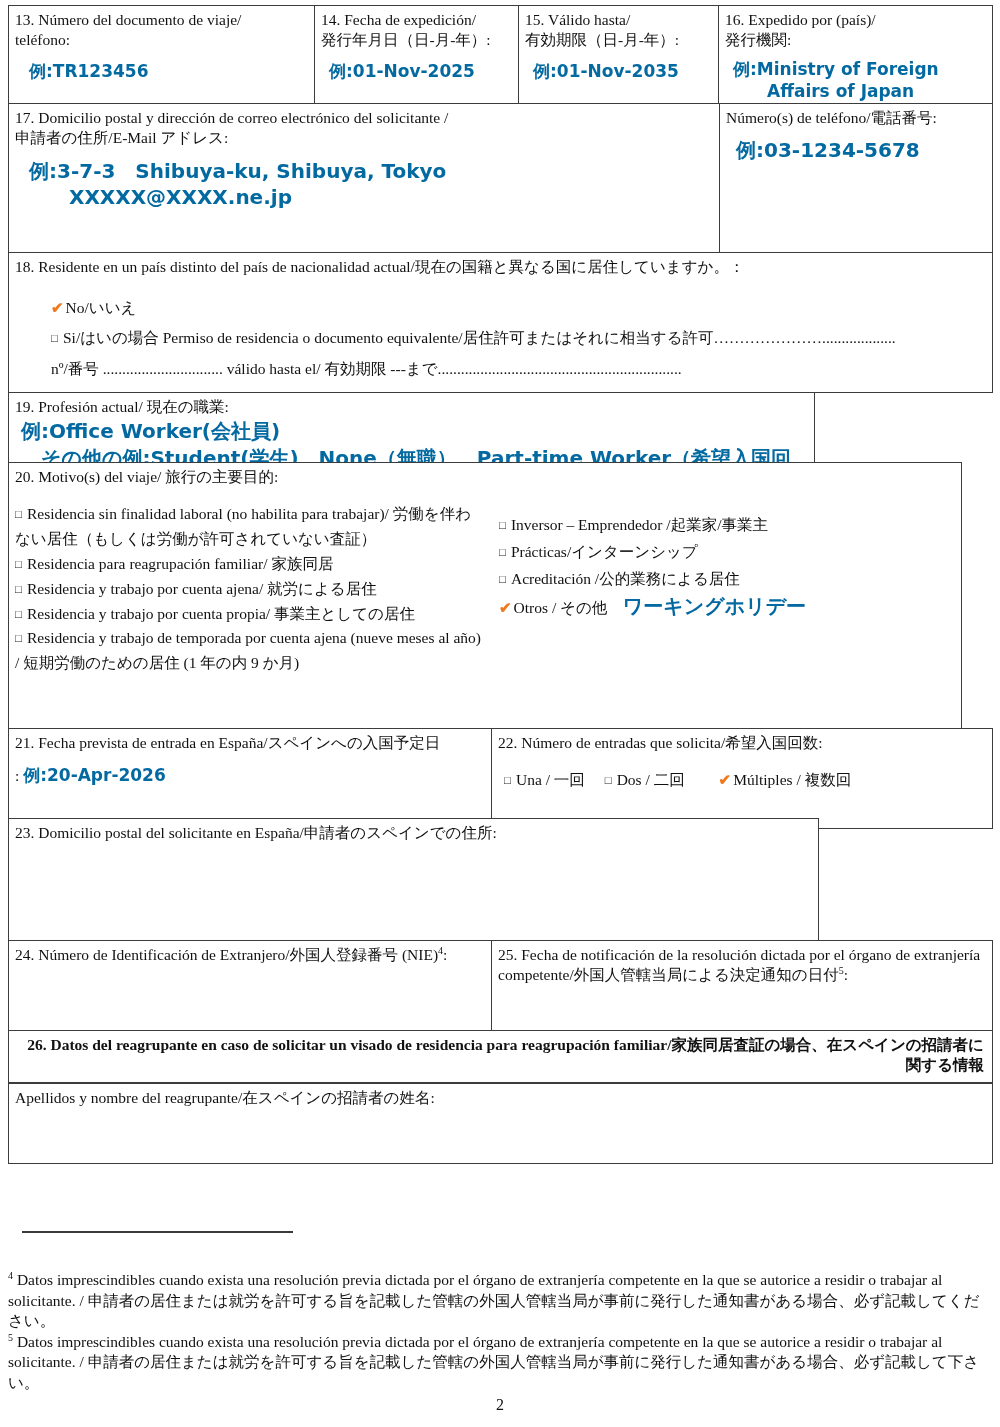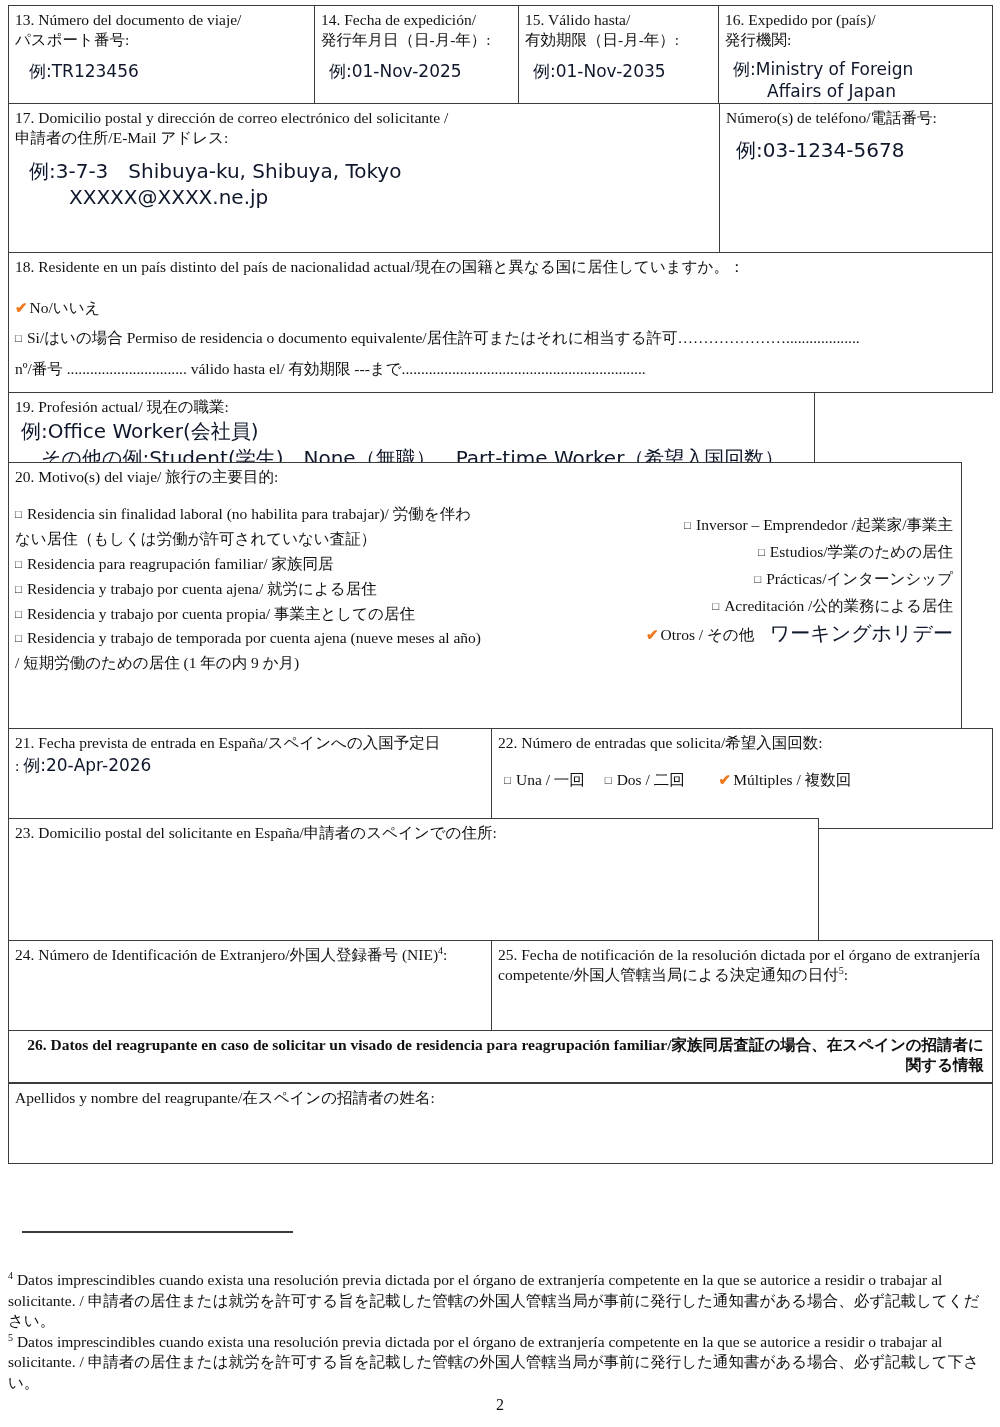--- a/index.html
+++ b/index.html
@@ -3,49 +3,49 @@
 <meta charset="utf-8">
 <style>
   html,body{margin:0;padding:0;background:#fff;}
   #page{position:relative;width:1000px;height:1427px;background:#ffffff;
         font-family:"Liberation Serif","DejaVu Serif",serif;color:#111;overflow:hidden;}
   .r{position:absolute;border:1px solid #3c3c3c;box-sizing:border-box;display:flex;align-items:stretch;background:#fff;}
   .c{box-sizing:border-box;padding:4px 8px 3px 6px;overflow:hidden;position:relative;}
   .c + .c{border-left:1px solid #3c3c3c;}
   .lbl{font-size:15.5px;line-height:1.32;}
   .title{font-size:15.5px;line-height:1.32;}
-  .ex{font-family:"DejaVu Sans","Liberation Sans",sans-serif;font-weight:400;color:#0f172a;
+  .ex{font-family:"DejaVu Sans","Liberation Sans",sans-serif;font-weight:700;color:#0369a1;
       white-space:pre-line;line-height:1.32;}
   .ex17{font-size:17px;}
   .ex16{font-size:20px;}
   .cb{font-size:11.5px;position:relative;top:-1px;margin-right:5px;color:#222;}
   .chk{color:#F0781E;font-weight:bold;margin-right:2px;font-size:15px;}
   .opt{font-size:15.5px;}
   sup{font-size:10px;line-height:0;}
-  .f18line{font-size:15.5px;line-height:29px;}
+  .f18line{font-size:15.5px;line-height:29px;margin-left:36px;}
   #f20cols{display:flex;margin-top:15px;}
   #f20left{width:468px;}
   #f20left .opt{line-height:1.6;}
-  #f20right{flex:1;margin-left:16px;padding-top:10px;text-align:right;}
+  #f20right{flex:1;margin-left:16px;padding-top:10px;}
   #f20right .opt{line-height:1.74;}
   #fnsep{position:absolute;left:22px;top:1231px;width:271px;height:2px;background:#3a3a3a;}
   #footnotes{position:absolute;left:8px;top:1270px;width:985px;font-size:15.5px;line-height:1.33;}
   #footnotes p{margin:0;}
   #pageno{position:absolute;left:0;top:1396px;width:100%;text-align:center;font-size:16px;}
   .bold{font-weight:bold;text-align:right;}
 </style>
 </head>
 <body>
 
 <div id="page">
 
   <div class="r" style="top:5px;left:8px;width:985px;height:99px">
     <div class="c" style="width:305px">
       <div class="lbl">13. Número del documento de viaje/</div>
-      <div class="lbl">パスポート番号:</div>
+      <div class="lbl">teléfono:</div>
       <div class="ex ex17" style="margin:9px 0 0 14px">例:TR123456</div>
     </div>
     <div class="c" style="width:204px">
       <div class="lbl">14. Fecha de expedición/</div>
       <div class="lbl">発行年月日（日-月-年）:</div>
       <div class="ex ex17" style="margin:9px 0 0 8px">例:01-Nov-2025</div>
     </div>
     <div class="c" style="width:200px">
       <div class="lbl">15. Válido hasta/</div>
       <div class="lbl">有効期限（日-月-年）:</div>
@@ -101,33 +101,32 @@
       <div id="f20cols">
         <div id="f20left">
           <div class="opt"><span class="cb">□</span><span>Residencia sin finalidad laboral (no habilita para trabajar)/ 労働を伴わない居住（もしくは労働が許可されていない査証）</span></div>
           <div class="opt"><span class="cb">□</span><span>Residencia para reagrupación familiar/ 家族同居</span></div>
           <div class="opt"><span class="cb">□</span><span>Residencia y trabajo por cuenta ajena/ 就労による居住</span></div>
           <div class="opt"><span class="cb">□</span><span>Residencia y trabajo por cuenta propia/ 事業主としての居住</span></div>
           <div class="opt"><span class="cb">□</span><span>Residencia y trabajo de temporada por cuenta ajena (nueve meses al año) / 短期労働のための居住 (1 年の内 9 か月)</span></div>
         </div>
         <div id="f20right">
           <div class="opt"><span class="cb">□</span><span>Inversor – Emprendedor /起業家/事業主</span></div>
-          <div class="opt"><span class="cb">□</span><span>Estudios/学業のための居住</span></div>
           <div class="opt"><span class="cb">□</span><span>Prácticas/インターンシップ</span></div>
           <div class="opt"><span class="cb">□</span><span>Acreditación /公的業務による居住</span></div>
           <div class="opt"><span class="chk">✔</span><span>Otros / その他</span>　<span class="ex ex16" style="white-space:normal">ワーキングホリデー</span></div>
         </div>
       </div>
     </div>
   </div>
 
   <div class="r" style="top:728px;left:8px;width:985px;height:101px">
     <div class="c" style="width:482px">
       <div class="lbl">21. Fecha prevista de entrada en España/スペインへの入国予定日</div>
-      <div style="margin-top:1px">
+      <div style="margin-top:11px">
         <span class="lbl">: </span><span class="ex ex17" style="white-space:normal">例:20-Apr-2026</span>
       </div>
     </div>
     <div class="c" style="flex:1">
       <div class="lbl">22. Número de entradas que solicita/希望入国回数:</div>
       <div style="margin-top:17px;font-size:15.5px">
         <span style="margin-left:6px"><span class="cb">□</span><span>Una / 一回</span></span>
         <span style="margin-left:16px"><span class="cb">□</span><span>Dos / 二回</span></span>
         <span style="margin-left:30px"><span class="chk">✔</span><span>Múltiples / 複数回</span></span>
       </div>

